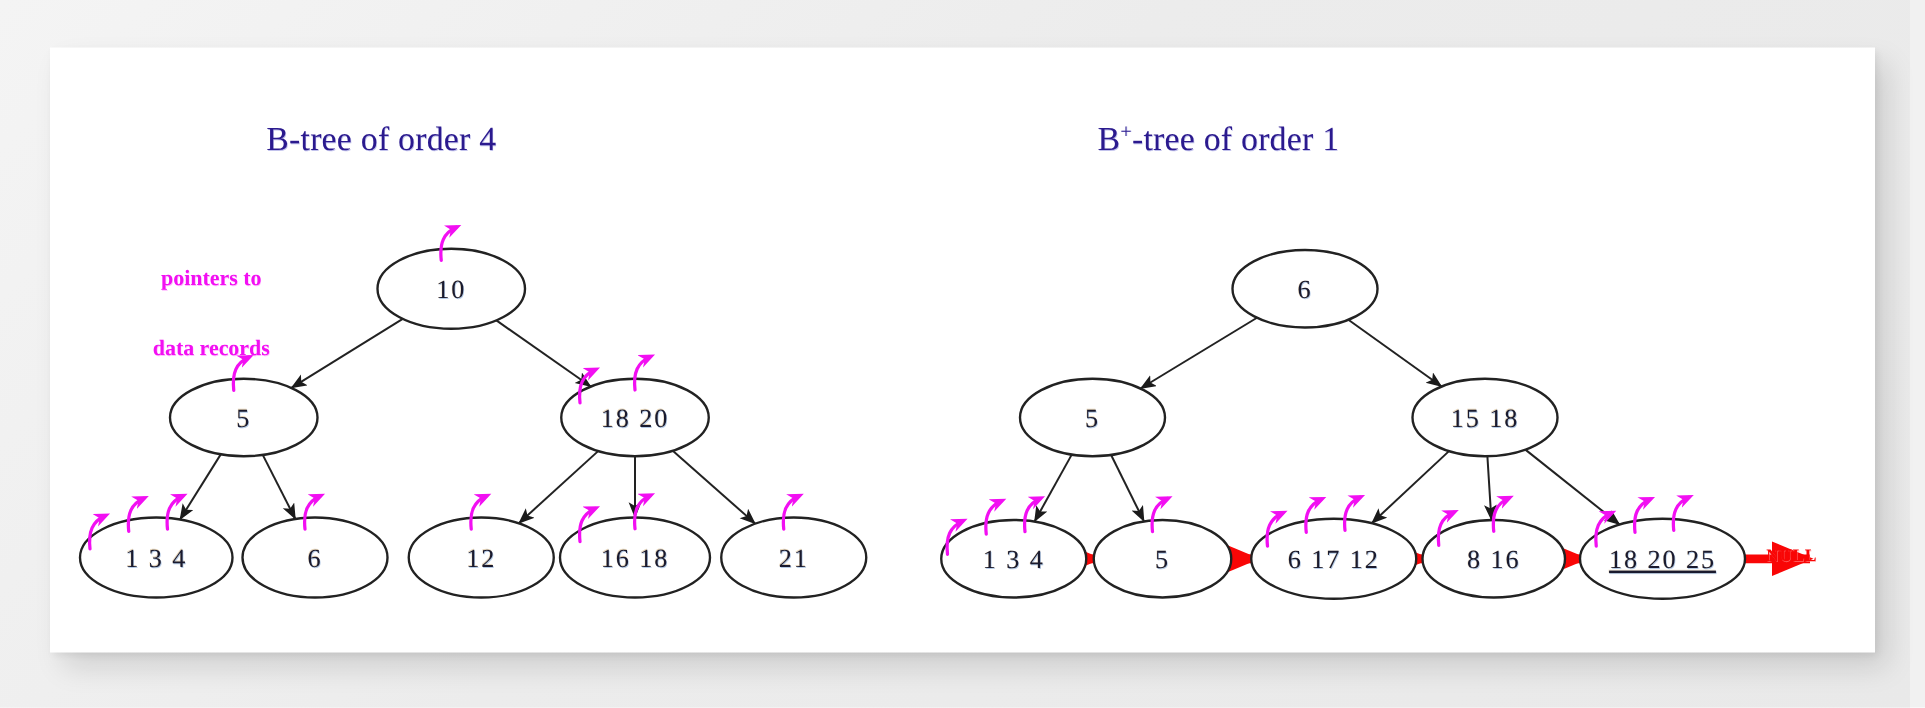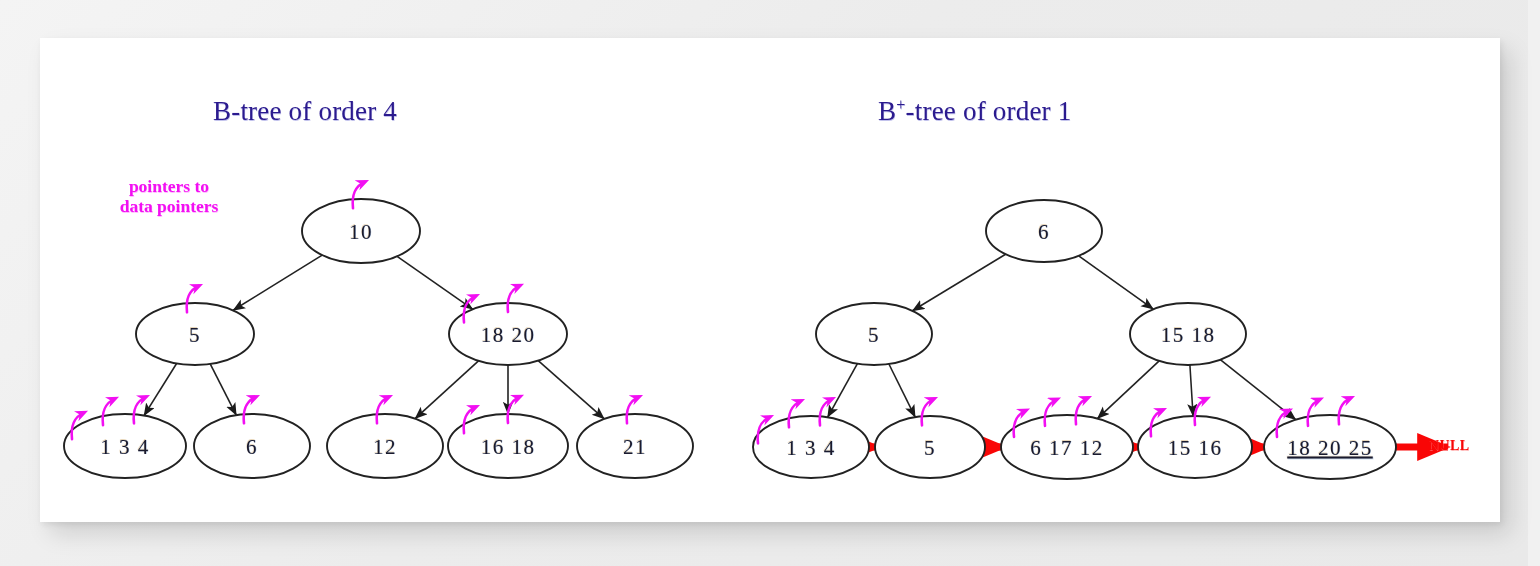--- a/index.html
+++ b/index.html
@@ -61,33 +61,32 @@
     top: 176px;
     width: 150px;
     text-align: center;
     font-family: "Liberation Serif", "DejaVu Serif", serif;
     font-weight: bold;
     font-size: 17.5px;
     line-height: 20px;
     color: #f20ff2;
     text-shadow: 0.5px 0.5px 0 rgba(255,120,255,0.5);
   }
-  .annotation-label .ln { display: block; }
+  .annotation-label .ln { display: block; margin-top: 36px; }
 
   .null-label {
     position: absolute;
     left: 1413px;
     top: 438px;
     font-family: "Liberation Serif", "DejaVu Serif", serif;
     font-weight: bold;
     font-size: 14px;
     color: #f90606;
     letter-spacing: 0.4px;
     text-shadow: 0.5px 0.5px 0 rgba(255,140,140,0.6);
-    margin-left: 16px;
   }
 
   .node-label {
     position: absolute;
     transform: translate(-50%,-50%);
     font-family: "Liberation Serif", "DejaVu Serif", serif;
     font-size: 21px;
     color: #1a1a2e;
     white-space: nowrap;
     text-shadow: 0.6px 0.6px 0 rgba(120,160,210,0.55), -0.4px -0.4px 0 rgba(190,140,60,0.35);
@@ -229,37 +228,37 @@
         </g>
       </g>
   </svg>
 
   <div class="tree-title" id="title-btree">B-tree of order 4</div>
 
   <div class="tree-title" id="title-bplustree"><span>B</span><sup>+</sup><span>-tree of order 1</span></div>
 
   <div class="annotation-label">
     <span class="ln">pointers to</span>
-    <span class="ln">data pointers</span>
+    <span class="ln">data records</span>
   </div>
 
   <div class="null-label">NULL</div>
 
   <div id="node-labels">
       <div class="node-label" style="left: 361px; top: 232px;">10</div>
       <div class="node-label" style="left: 195px; top: 335px;">5</div>
       <div class="node-label" style="left: 508px; top: 335px;">18 20</div>
       <div class="node-label" style="left: 125px; top: 447px;">1 3 4</div>
       <div class="node-label" style="left: 252px; top: 447px;">6</div>
       <div class="node-label" style="left: 385px; top: 447px; text-align: right;">12</div>
       <div class="node-label" style="left: 508px; top: 447px;">16 18</div>
       <div class="node-label" style="left: 635px; top: 447px;">21</div>
       <div class="node-label" style="left: 1044px; top: 232px;">6</div>
       <div class="node-label" style="left: 874px; top: 335px;">5</div>
       <div class="node-label" style="left: 1188px; top: 335px; text-align: center;">15 18</div>
       <div class="node-label" style="left: 811px; top: 448px;">1 3 4</div>
       <div class="node-label" style="left: 930px; top: 448px;">5</div>
       <div class="node-label" style="left: 1067px; top: 448px;">6 17 12</div>
-      <div class="node-label" style="left: 1195px; top: 448px;">15 16</div>
+      <div class="node-label" style="left: 1195px; top: 448px;">8 16</div>
       <div class="node-label" style="left: 1330px; top: 448px; text-decoration: underline;">18 20 25</div>
     </div>
 
 </div>
 
 </body></html>

